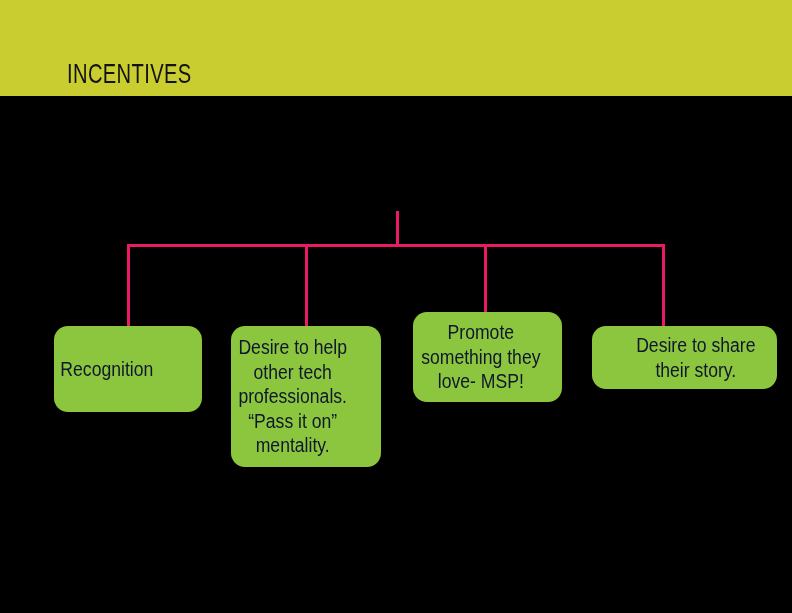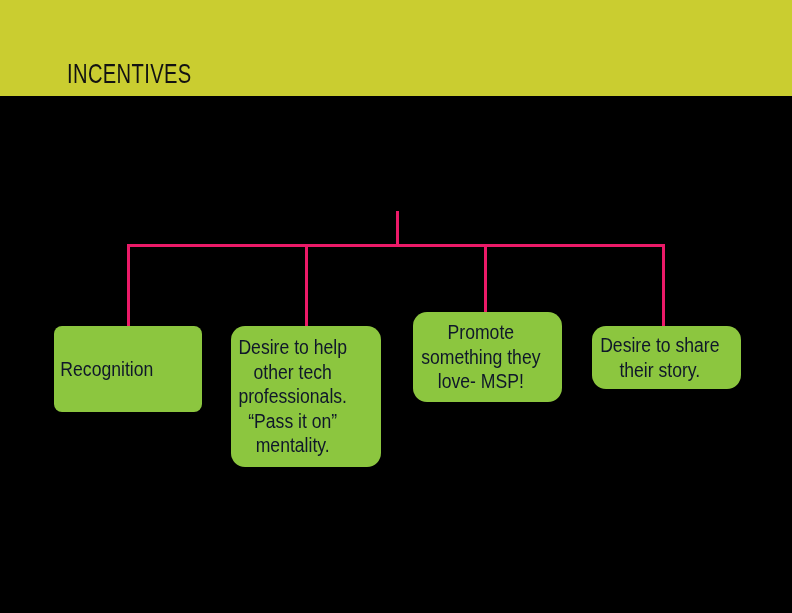--- a/index.html
+++ b/index.html
@@ -61,24 +61,24 @@
   }
   .node-text {
     display: block;
     text-align: center;
     font-size: 20px;
     line-height: 24.5px;
     white-space: pre;
     transform: scaleX(0.88);
     transform-origin: center center;
   }
-  .node1 { left: 54px;  top: 326px; width: 148px; height: 86px; border-radius: 8px;  }
+  .node1 { left: 54px;  top: 326px; width: 148px; height: 86px;  }
   .node2 { left: 231px; top: 326px; width: 150px; height: 141px; }
   .node3 { left: 413px; top: 312px; width: 149px; height: 90px;  }
-  .node4 { left: 592px; top: 326px; width: 149px; height: 63px;  }
+  .node4 { left: 592px; top: 326px; width: 149px; height: 63px; padding-left: 36px;  }
 </style>
 </head>
 <body>
 
 <div class="slide">
 
   <header class="band">
     <h1 class="title">INCENTIVES</h1>
   </header>
 

